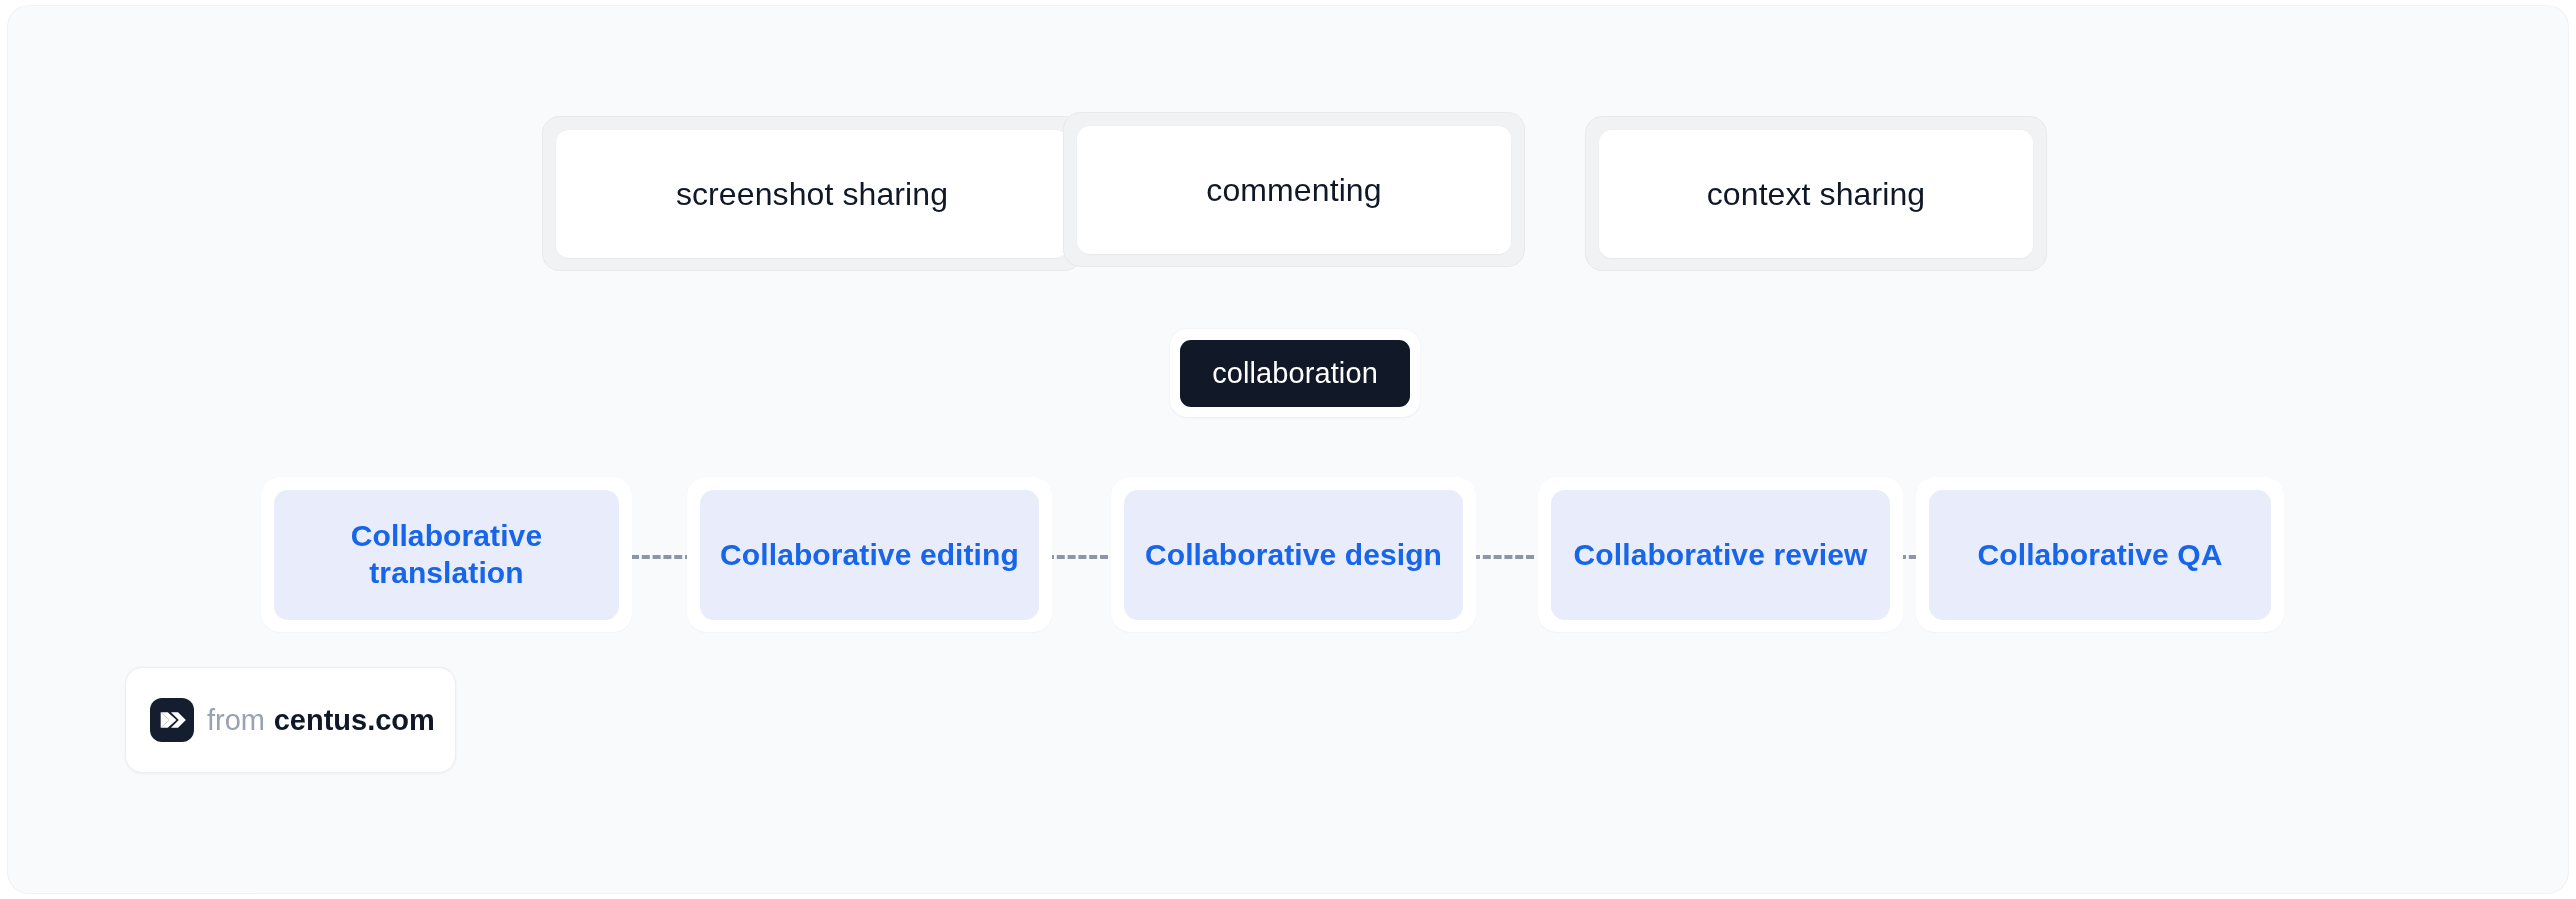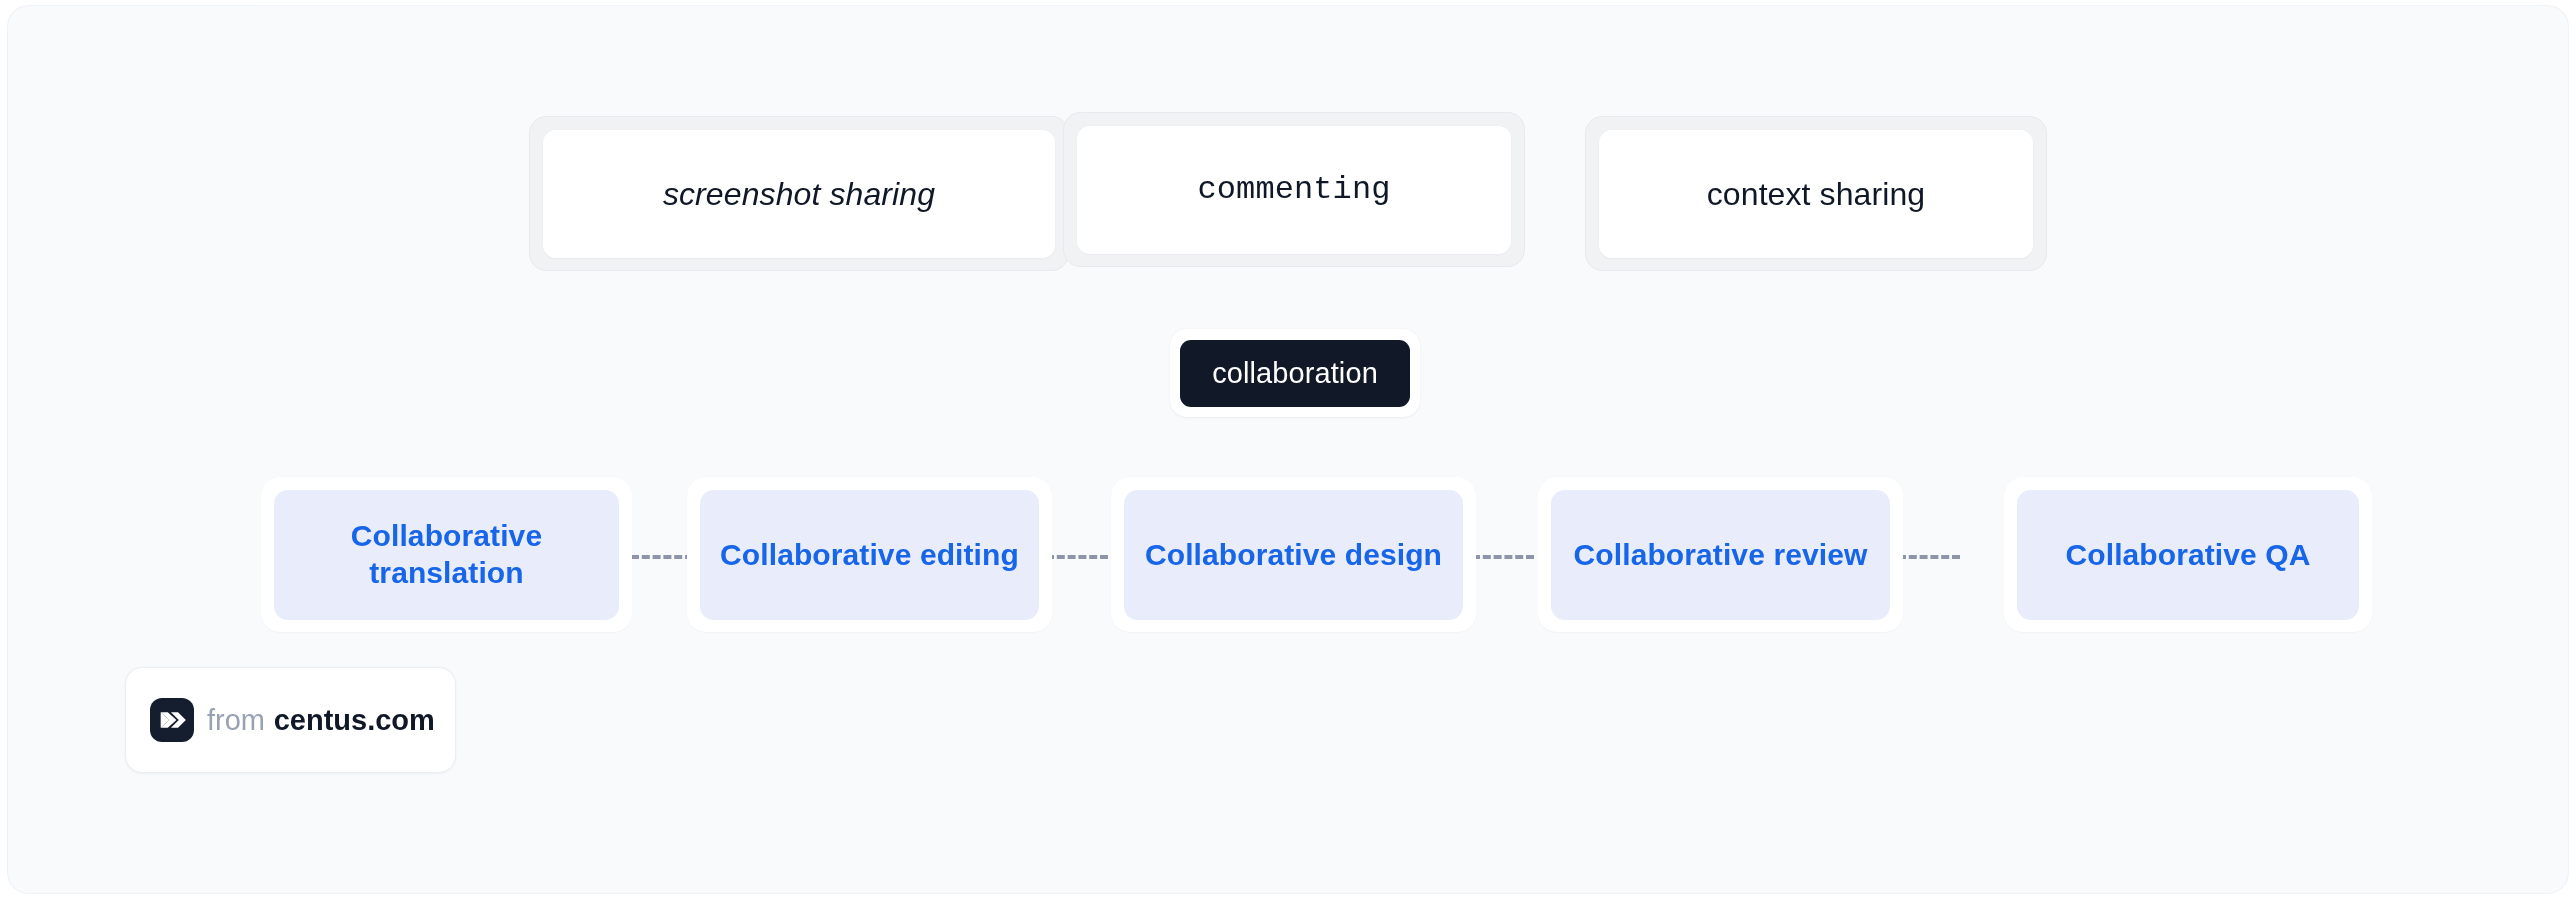--- a/index.html
+++ b/index.html
@@ -166,27 +166,27 @@
     font-weight: 700;
     margin-left: 8.7px;
   }
 </style>
 </head>
 <body>
 
 <div class="page-frame">
   <div class="canvas">
 
-    <div class="node node-top" style="left:521px; top:110px; width:540px; height:155px;font-style:italic;">
+    <div class="node node-top" style="left:534px; top:110px; width:540px; height:155px;">
       <div class="inner">
         <span class="label">screenshot sharing</span>
       </div>
     </div>
 
-    <div class="node node-top" style="left:1055px; top:106px; width:462px; height:155px;font-family:Liberation Mono, monospace;">
+    <div class="node node-top" style="left:1055px; top:106px; width:462px; height:155px;">
       <div class="inner">
         <span class="label">commenting</span>
       </div>
     </div>
 
     <div class="node node-center" style="left:1162px; top:323px; width:250px; height:88px;">
       <div class="inner">
         <span class="label">collaboration</span>
       </div>
     </div>
@@ -219,21 +219,21 @@
         <span class="label">Collaborative design</span>
       </div>
     </div>
 
     <div class="node node-bottom" style="left:1530px; top:471px; width:365px; height:155px;justify-content:flex-end;">
       <div class="inner">
         <span class="label">Collaborative review</span>
       </div>
     </div>
 
-    <div class="node node-bottom" style="left:1996px; top:471px; width:368px; height:155px;">
+    <div class="node node-bottom" style="left:1908px; top:471px; width:368px; height:155px;">
       <div class="inner">
         <span class="label">Collaborative QA</span>
       </div>
     </div>
 
     <div class="badge" style="left:117px; top:661px; width:331px; height:106px;">
       <span class="badge-logo">
         <svg width="27" height="22" viewBox="0 0 34 28" aria-hidden="true">
           <path d="M2 4 L2 24 L13 14 Z" fill="#ffffff"></path>
           <path d="M2 4 L11 4 L22 14 L11 24 L2 24 L13 14 Z" fill="#ffffff"></path>

